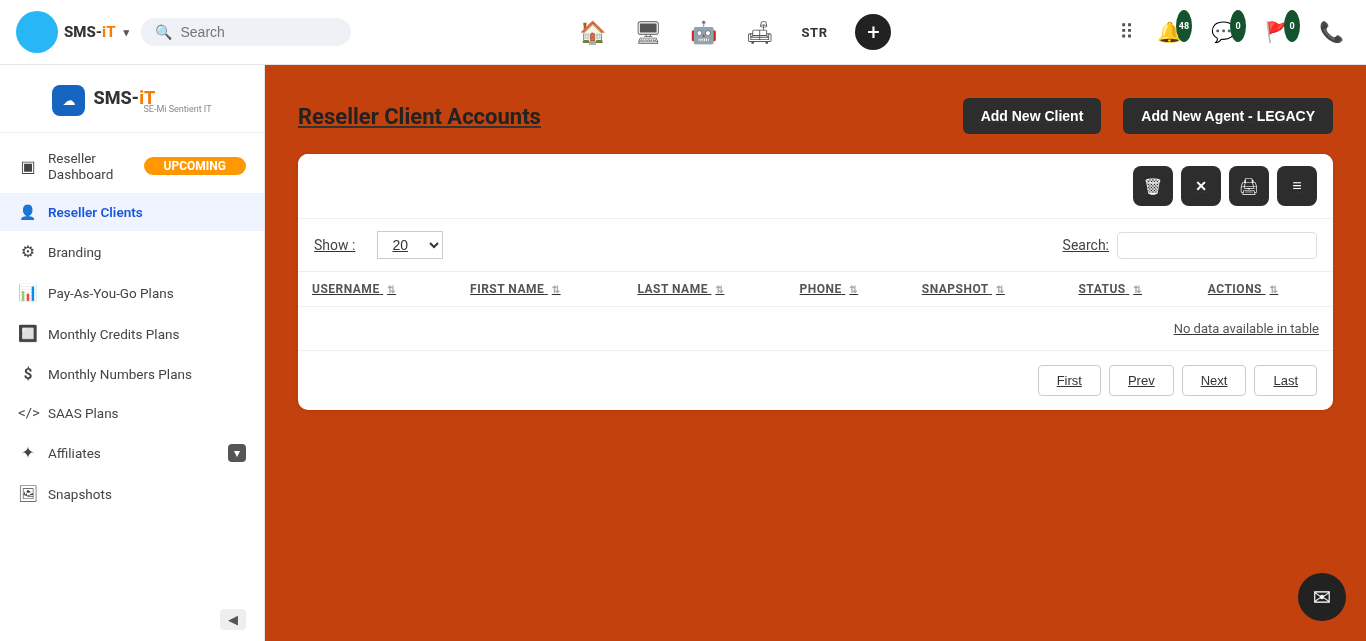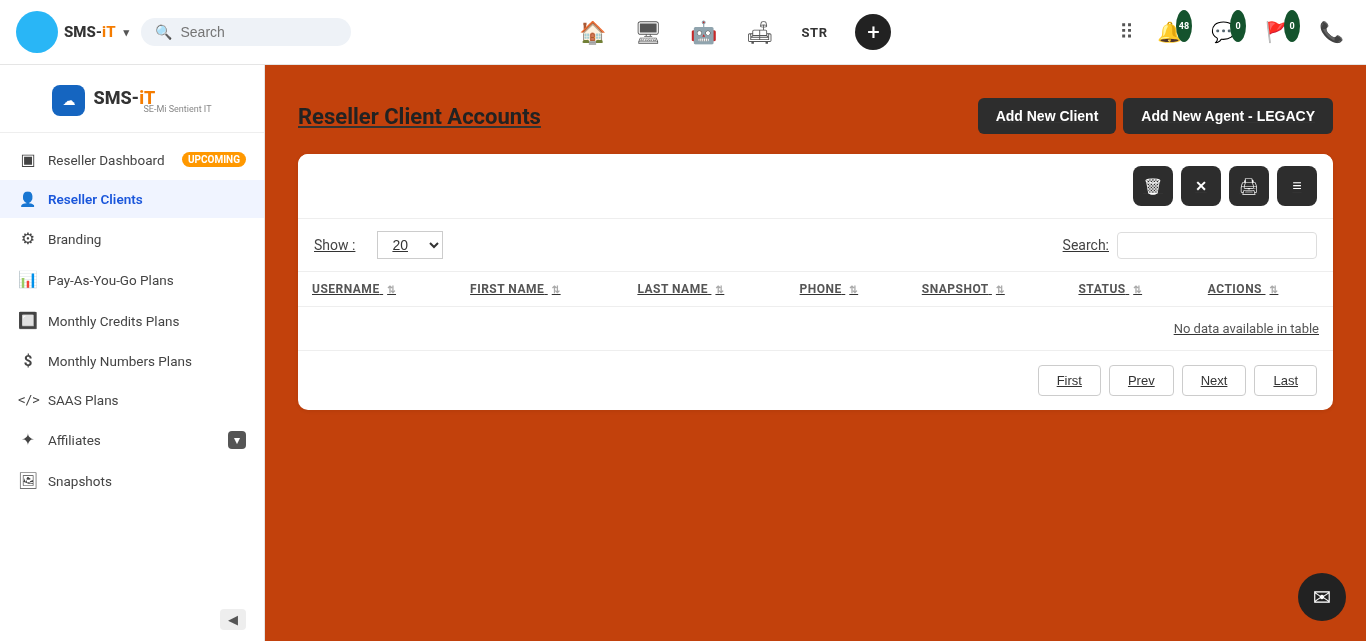--- a/index.html
+++ b/index.html
@@ -71,38 +71,38 @@
     .logo-text .orange { color: #f57c00; }
     .logo-subtitle { font-size: 9px; color: #888; text-align: center; margin-top: -4px; margin-left: 50px; }
     .sidebar-divider { height: 1px; background: #eee; margin: 6px 0; }
     .sidebar-item {
       display: flex; align-items: center; gap: 10px; padding: 11px 18px; cursor: pointer; color: #444; font-size: 13.5px; position: relative;
     }
     .sidebar-item.active { background: #f0f4ff; color: #1a56db; font-weight: 600; }
     .sidebar-item .si-icon { font-size: 16px; width: 20px; text-align: center; flex-shrink: 0; }
     .sidebar-item .si-label { flex: 1; }
     .upcoming-badge {
-      background: #ff9800; color: #fff; font-size: 10px; font-weight: 700; padding: 2px 6px; border-radius: 10px; text-transform: uppercase;
+      background: #ff9800; color: #fff; font-size: 12px; font-weight: 700; padding: 2px 20px; border-radius: 10px; text-transform: uppercase;
     }
     .expand-btn {
       background: #555; color: #fff; border-radius: 4px; padding: 2px 6px; font-size: 12px; cursor: pointer;
     }
     .collapse-btn {
       margin-left: auto; background: #eee; border: none; border-radius: 4px; padding: 3px 8px; cursor: pointer; font-size: 13px; color: #555;
     }
 
     
     .content {
       flex: 1; overflow-y: auto; padding: 33px; background: #c2410c; text-decoration: underline;
     }
     .page-header {
       display: flex; align-items: center; justify-content: space-between; margin-bottom: 20px;
     }
     .page-title { font-size: 22px; font-weight: 700; color: #222; }
-    .header-actions { display: flex; gap: 7px; }
+    .header-actions { display: flex; gap: 22px; }
     .btn-dark {
       background: #2d2d2d; color: #fff; border: none; border-radius: 6px; padding: 10px 18px; font-size: 14px; font-weight: 600; cursor: pointer;
     }
 
     
     .table-card {
       background: #fff; border-radius: 10px; overflow: hidden; box-shadow: 0 1px 4px rgba(0,0,0,0.08);
     }
     .table-toolbar {
       display: flex; justify-content: flex-end; padding: 12px 16px; gap: 8px; background: #fff;

